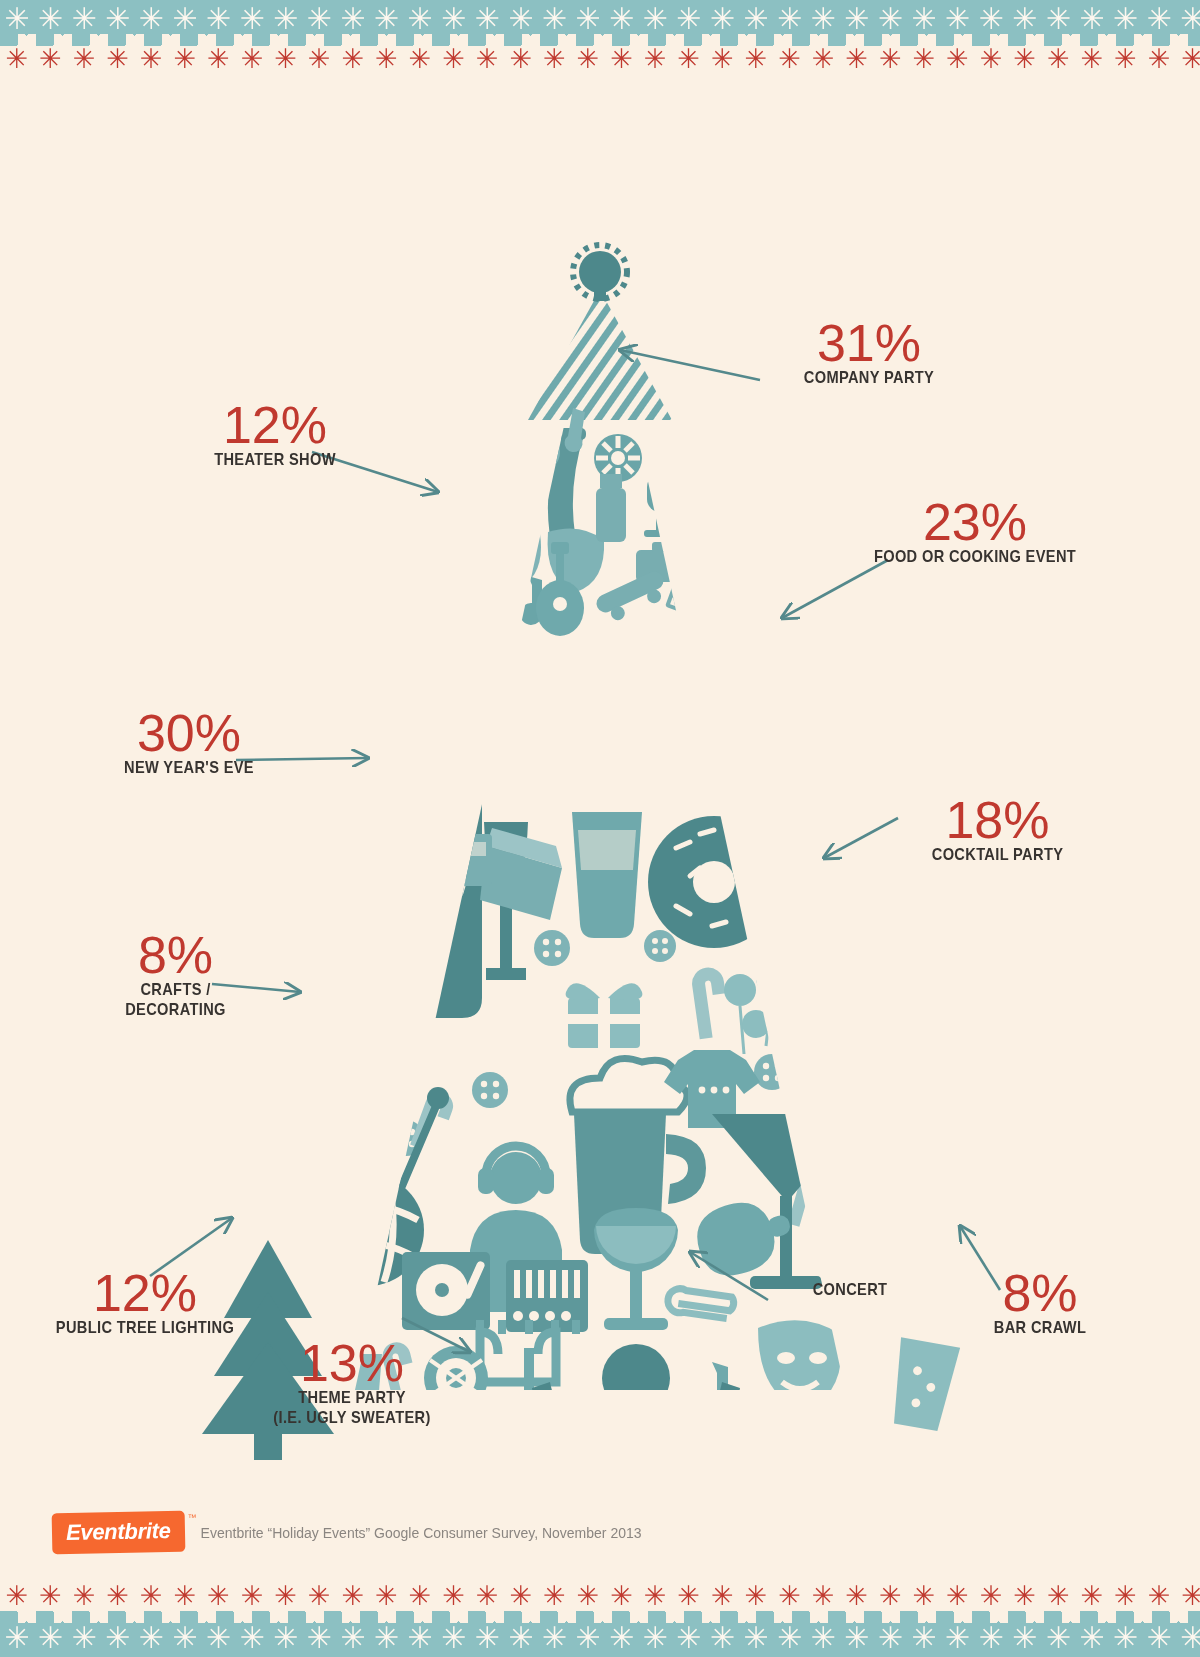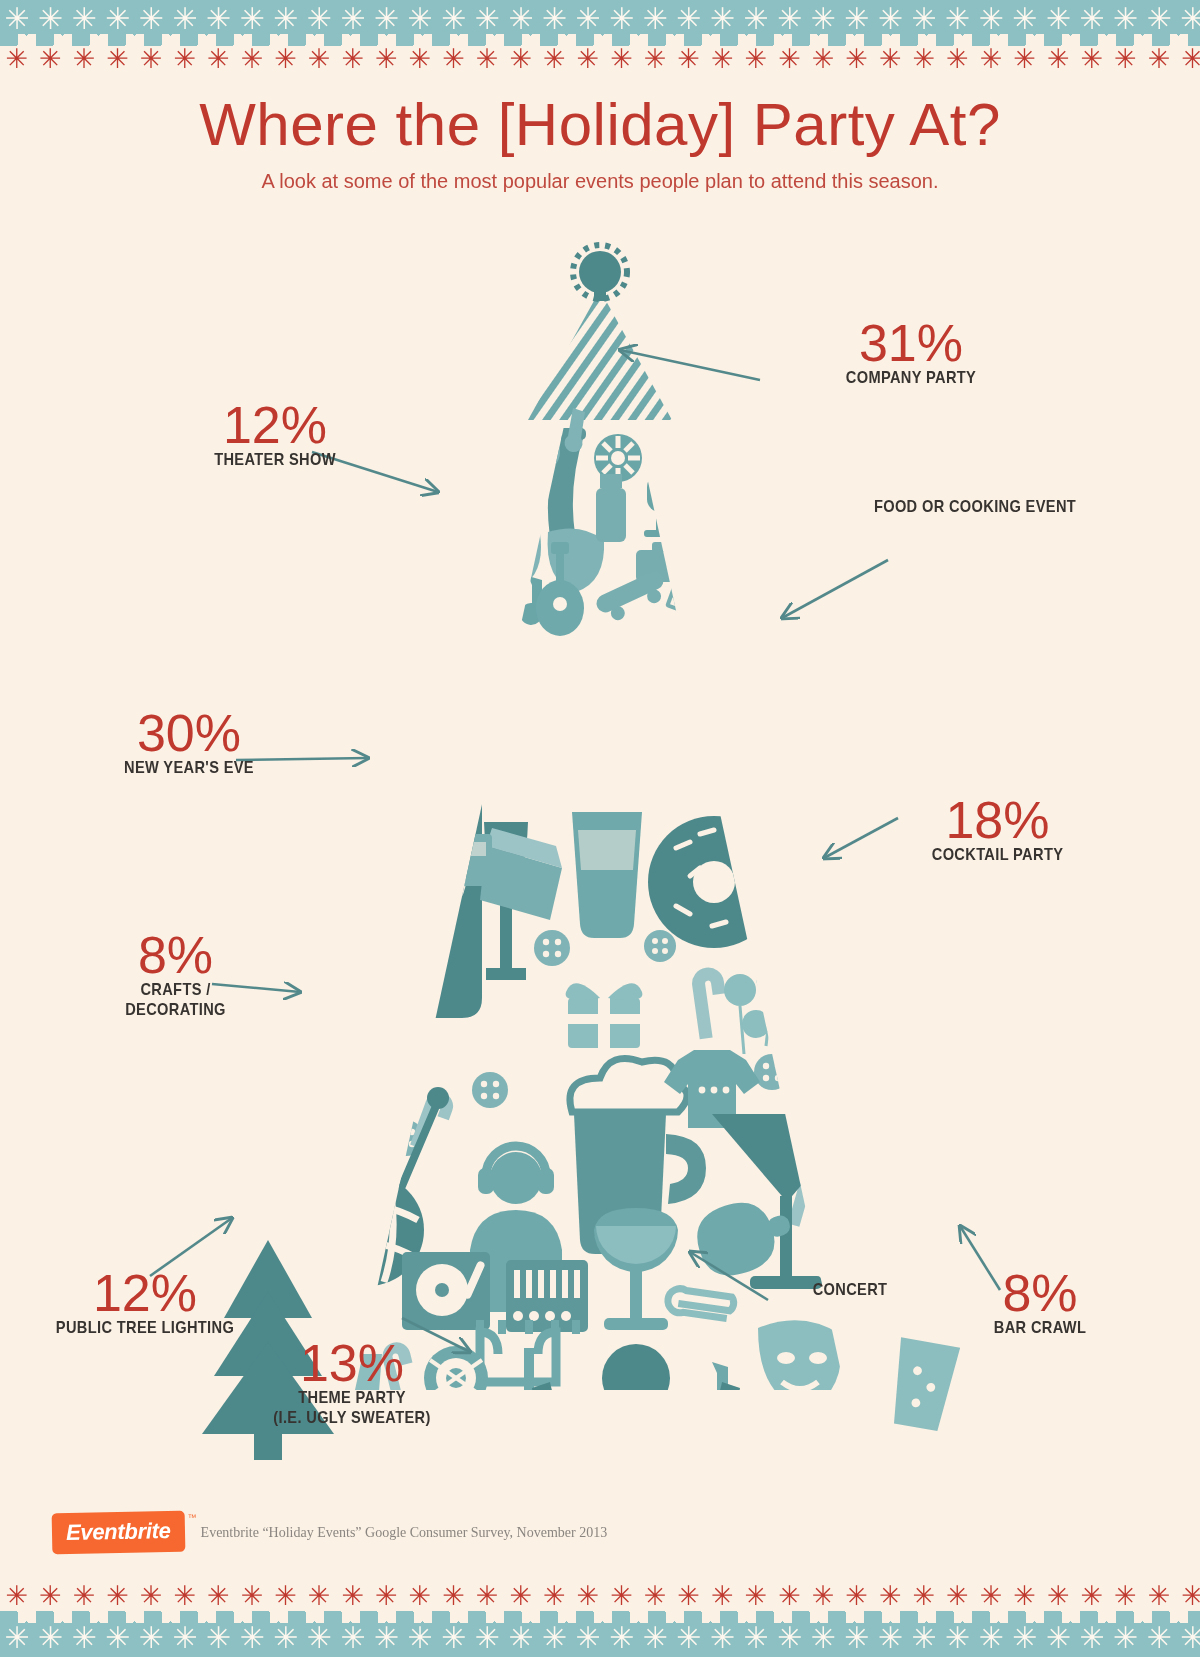--- a/index.html
+++ b/index.html
@@ -65,21 +65,21 @@
   .callout.ctr .lbl{transform-origin:center;}
 
   
   .footer{position:absolute;left:52px;bottom:104px;display:flex;align-items:center;gap:16px;}
   .eb-logo{background:#f6682f;color:#fff;border-radius:5px;padding:7px 14px 8px 14px;
            font-size:22px;font-weight:700;font-style:italic;letter-spacing:-.3px;
            font-family:"Liberation Sans",sans-serif;position:relative;
            transform:rotate(-1.1deg);}
   .eb-tm{position:absolute;right:-12px;top:2px;font-size:9px;font-style:normal;
          font-weight:400;color:#f6682f;}
-  .source{color:#8a8580;font-size:14px;font-family:Liberation Serif, serif;}
+  .source{color:#8a8580;font-size:14px;font-family:Liberation Sans, sans-serif;}
 </style>
 </head>
 <body>
 
 <div class="page">
 
   <div class="border-band border-top">
     <div class="teal-strip"></div>
     <div class="zig"></div>
     <div class="flake-row row-white">
@@ -153,24 +153,20 @@
         <span class="flake red">✳</span>
         <span class="flake red">✳</span>
         <span class="flake red">✳</span>
         <span class="flake red">✳</span>
         <span class="flake red">✳</span>
         <span class="flake red">✳</span>
         <span class="flake red">✳</span>
       </div>
   </div>
 
-  <div class="header">
-    <h1 class="title">Where the [Holiday] Party At?</h1>
-    <p class="subtitle">A look at some of the most popular events people plan to attend this season.</p>
-  </div>
 
   <div class="tree-wrap">
     <svg class="tree-svg" width="1200" height="1230" viewBox="0 0 1200 1230">
       <defs>
         <clipPath id="treeClip">
           <polygon points="600,30 845,1160 355,1160"></polygon>
         </clipPath>
         <pattern id="stripes" width="14" height="14" patternUnits="userSpaceOnUse" patternTransform="rotate(35)">
           <rect width="14" height="14" fill="#6fa9ac"></rect>
           <rect width="7" height="14" fill="#fbf1e4"></rect>
@@ -690,31 +686,32 @@
         <path d="M1000,1060 L960,996" marker-end="url(#ar)"></path>
       </g>
       <defs>
         <marker id="ar" viewBox="0 0 10 10" refX="9" refY="5" markerWidth="7" markerHeight="7" orient="auto">
           <path d="M0,0 L10,5 L0,10" fill="none" stroke="#54898c" stroke-width="1.6"></path>
         </marker>
       </defs>
     </svg>
   </div>
 
-  <div class="callout ctr" style="left:796px;top:318px;width:230px;">
+  <div class="callout ctr" style="left:754px;top:318px;width:230px;">
     <div class="pct">31%</div>
     <div class="lbl">COMPANY PARTY</div>
   </div>
 
   <div class="callout ctr" style="left:150px;top:400px;width:250px;">
     <div class="pct">12%</div>
     <div class="lbl">THEATER SHOW</div>
   </div>
 
   <div class="callout ctr" style="left:845px;top:497px;width:260px;">
+    <div class="pct">23%</div>
     <div class="lbl">FOOD OR COOKING EVENT</div>
   </div>
 
   <div class="callout ctr" style="left:74px;top:708px;width:230px;">
     <div class="pct">30%</div>
     <div class="lbl">NEW YEAR'S EVE</div>
   </div>
 
   <div class="callout ctr" style="left:880px;top:795px;width:235px;">
     <div class="pct">18%</div>

